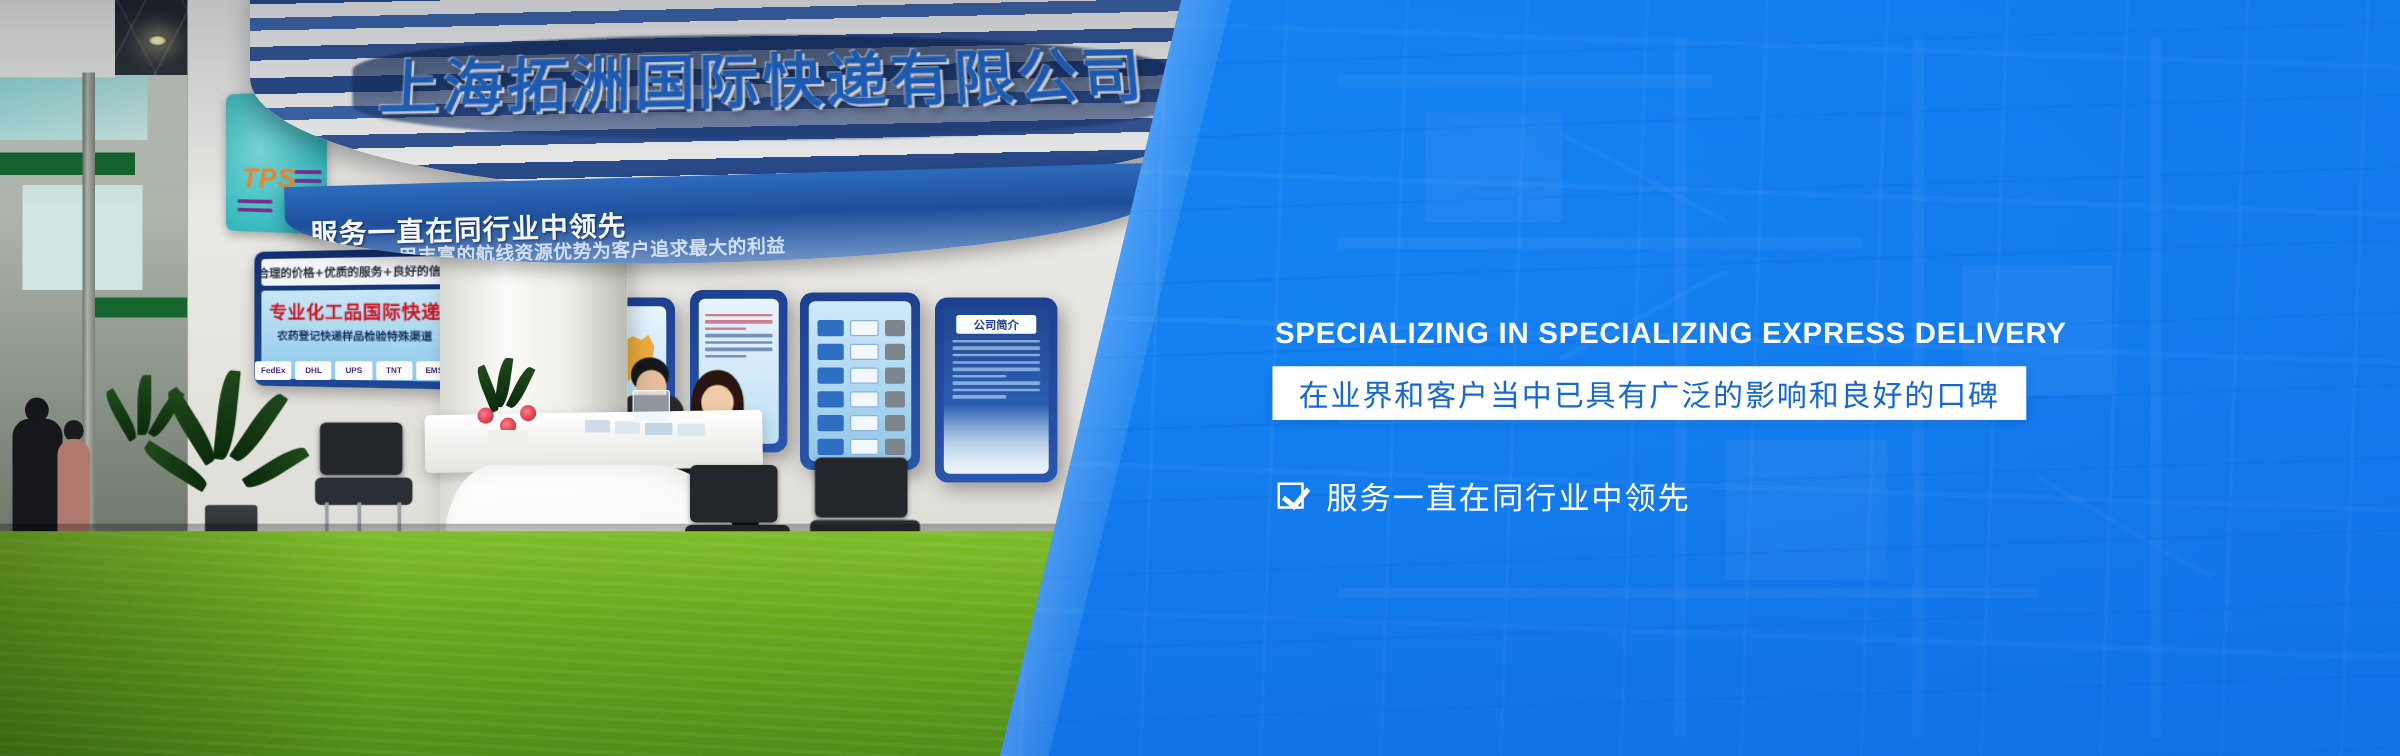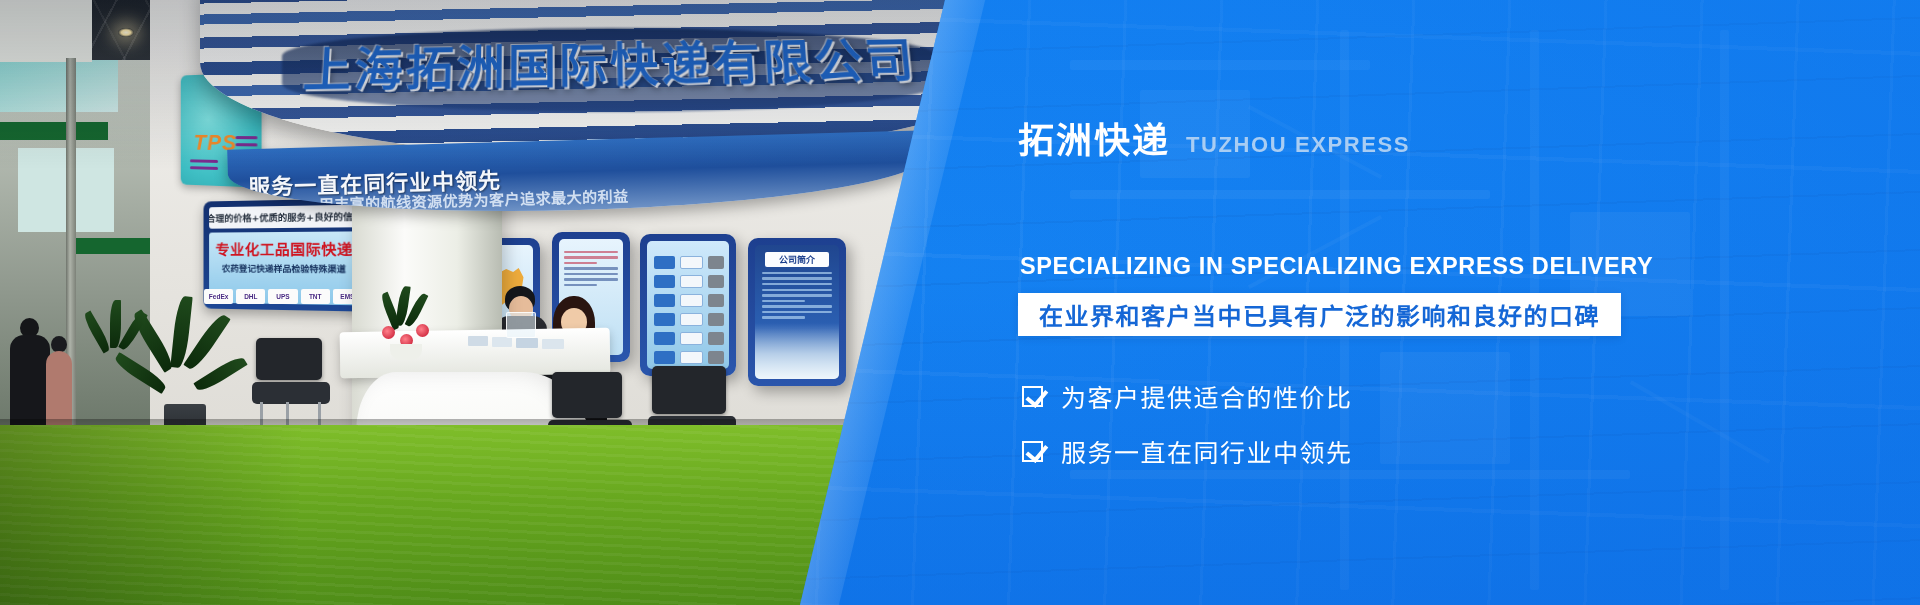--- a/index.html
+++ b/index.html
@@ -384,21 +384,21 @@
     font-size:23.5px; font-weight:700; color:#ffffff; letter-spacing:.6px;
     white-space:nowrap;
   }
   .quote-box{
     position:absolute; left:0; top:293px; width:603px; height:43px;
     background:#ffffff;
     display:flex; align-items:center; justify-content:center;
     box-shadow:0 2px 8px rgba(0,30,80,.14);
   }
   .quote-text{
-    font-size:24px; font-weight:700; color:#1567d6; letter-spacing:1.5px;
+    font-size:24px; font-weight:400; color:#1567d6; letter-spacing:1.5px;
     white-space:nowrap;
     font-family:"DejaVu Serif","Liberation Serif",serif;
   }
   .bullets{
     position:absolute; left:4px; top:378px; display:flex;
     flex-direction:column; gap:19px;
   }
   .bullet{
     display:flex; align-items:center; gap:18px;
   }
@@ -655,37 +655,29 @@
     <div class="bp-rack-d" style="left:500px;top:250px;width:150px;height:4px;transform:rotate(-28deg);"></div>
     <div class="bp-rack-d" style="left:880px;top:420px;width:160px;height:4px;transform:rotate(30deg);"></div>
 
     <div class="bp-wash"></div>
     <div class="bp-lightstripe"></div>
     <div class="bp-edge-glow"></div>
   </div>
 
   <div class="content">
 
-    <div class="brand-row">
-      <span class="brand-cn">拓洲快递</span>
-      <span class="brand-en">TUZHOU EXPRESS</span>
-    </div>
 
 
     <div class="subline">SPECIALIZING IN SPECIALIZING EXPRESS DELIVERY</div>
 
     <div class="quote-box">
       <span class="quote-text">在业界和客户当中已具有广泛的影响和良好的口碑</span>
     </div>
 
     <div class="bullets">
-      <div class="bullet">
-        <span class="chk"></span>
-        <span class="bullet-text">为客户提供适合的性价比</span>
-      </div>
       <div class="bullet">
         <span class="chk"></span>
         <span class="bullet-text">服务一直在同行业中领先</span>
       </div>
     </div>
 
   </div>
 </div>
 
 </body></html>

